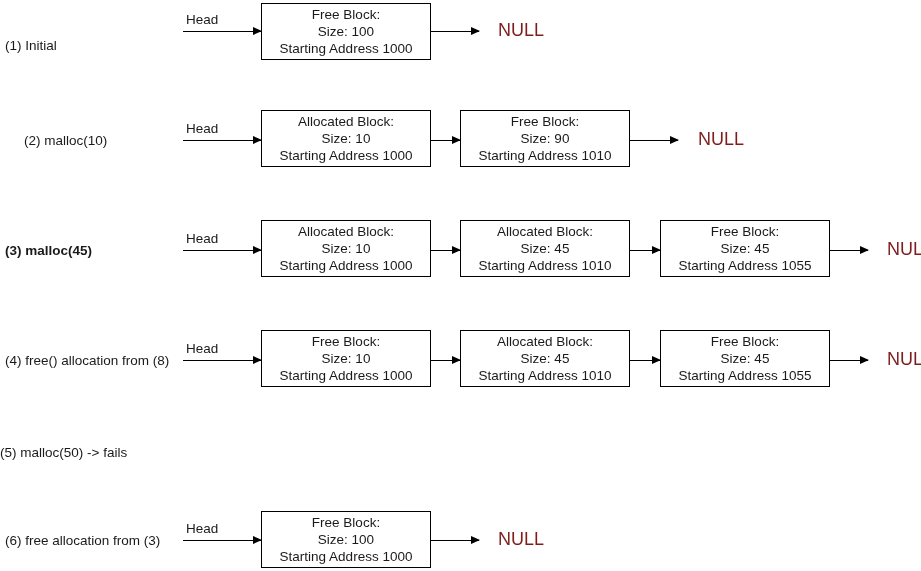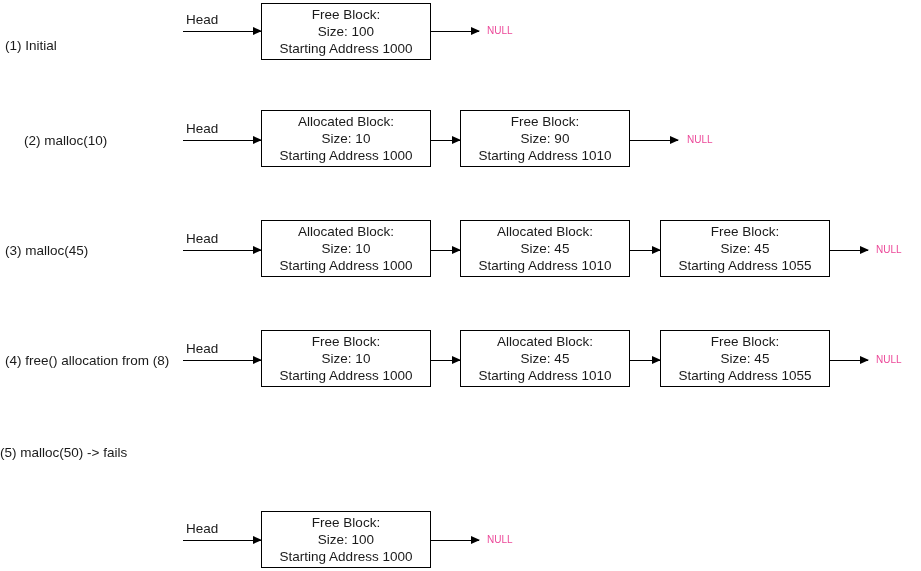--- a/index.html
+++ b/index.html
@@ -75,24 +75,25 @@
     position: absolute;
     font-size: 13.5px;
     line-height: 15px;
     color: #1a1a1a;
     white-space: nowrap;
   }
 
   
   .null-label {
     position: absolute;
-    font-size: 10px;
+    font-size: 18px;
     line-height: 15px;
-    color: #ec4899;
+    color: #7f1d1d;
     white-space: nowrap;
+    margin-left: 11px;
   }
 </style>
 </head>
 <body>
 
 <div class="canvas">
     <div class="step-label" style="left: 5px; top: 38px;">(1) Initial</div>
     <div class="head-label" style="left: 186px; top: 12px;">Head</div>
     <div class="arrow" style="left: 183px; width: 78px; top: 31px;"></div>
     <div class="block" style="left: 261px; top: 3px; width: 170px; height: 57px;">
@@ -111,21 +112,21 @@
       <div class="block-line">Starting Address 1000</div>
     </div>
     <div class="arrow" style="left: 431px; width: 29px; top: 140px;"></div>
     <div class="block" style="left: 460px; top: 110px; width: 170px; height: 57px;">
       <div class="block-line">Free Block:</div>
       <div class="block-line">Size: 90</div>
       <div class="block-line">Starting Address 1010</div>
     </div>
     <div class="arrow" style="left: 630px; width: 48px; top: 140px;"></div>
     <div class="null-label" style="left: 687px; top: 132px;">NULL</div>
-    <div class="step-label" style="left: 5px; top: 243px;">(3) malloc(45)</div>
+    <div class="step-label" style="left: 5px; top: 243px; font-weight: bold;">(3) malloc(45)</div>
     <div class="head-label" style="left: 186px; top: 231px;">Head</div>
     <div class="arrow" style="left: 183px; width: 78px; top: 250px;"></div>
     <div class="block" style="left: 261px; top: 220px; width: 170px; height: 57px;">
       <div class="block-line">Allocated Block:</div>
       <div class="block-line">Size: 10</div>
       <div class="block-line">Starting Address 1000</div>
     </div>
     <div class="arrow" style="left: 431px; width: 29px; top: 250px;"></div>
     <div class="block" style="left: 460px; top: 220px; width: 170px; height: 57px;">
       <div class="block-line">Allocated Block:</div>
@@ -156,20 +157,21 @@
     </div>
     <div class="arrow" style="left: 630px; width: 30px; top: 360px;"></div>
     <div class="block" style="left: 660px; top: 330px; width: 170px; height: 57px;">
       <div class="block-line">Free Block:</div>
       <div class="block-line">Size: 45</div>
       <div class="block-line">Starting Address 1055</div>
     </div>
     <div class="arrow" style="left: 830px; width: 38px; top: 360px;"></div>
     <div class="null-label" style="left: 876px; top: 352px;">NULL</div>
     <div class="step-label" style="left: 0; top: 445px;">(5) malloc(50) -&gt; fails</div>
+    <div class="step-label" style="left: 5px; top: 533px;">(6) free allocation from (3)</div>
     <div class="head-label" style="left: 186px; top: 521px;">Head</div>
     <div class="arrow" style="left: 183px; width: 78px; top: 540px;"></div>
     <div class="block" style="left: 261px; top: 511px; width: 170px; height: 57px;">
       <div class="block-line">Free Block:</div>
       <div class="block-line">Size: 100</div>
       <div class="block-line">Starting Address 1000</div>
     </div>
     <div class="arrow" style="left: 431px; width: 48px; top: 540px;"></div>
     <div class="null-label" style="left: 487px; top: 532px;">NULL</div>
   </div>

